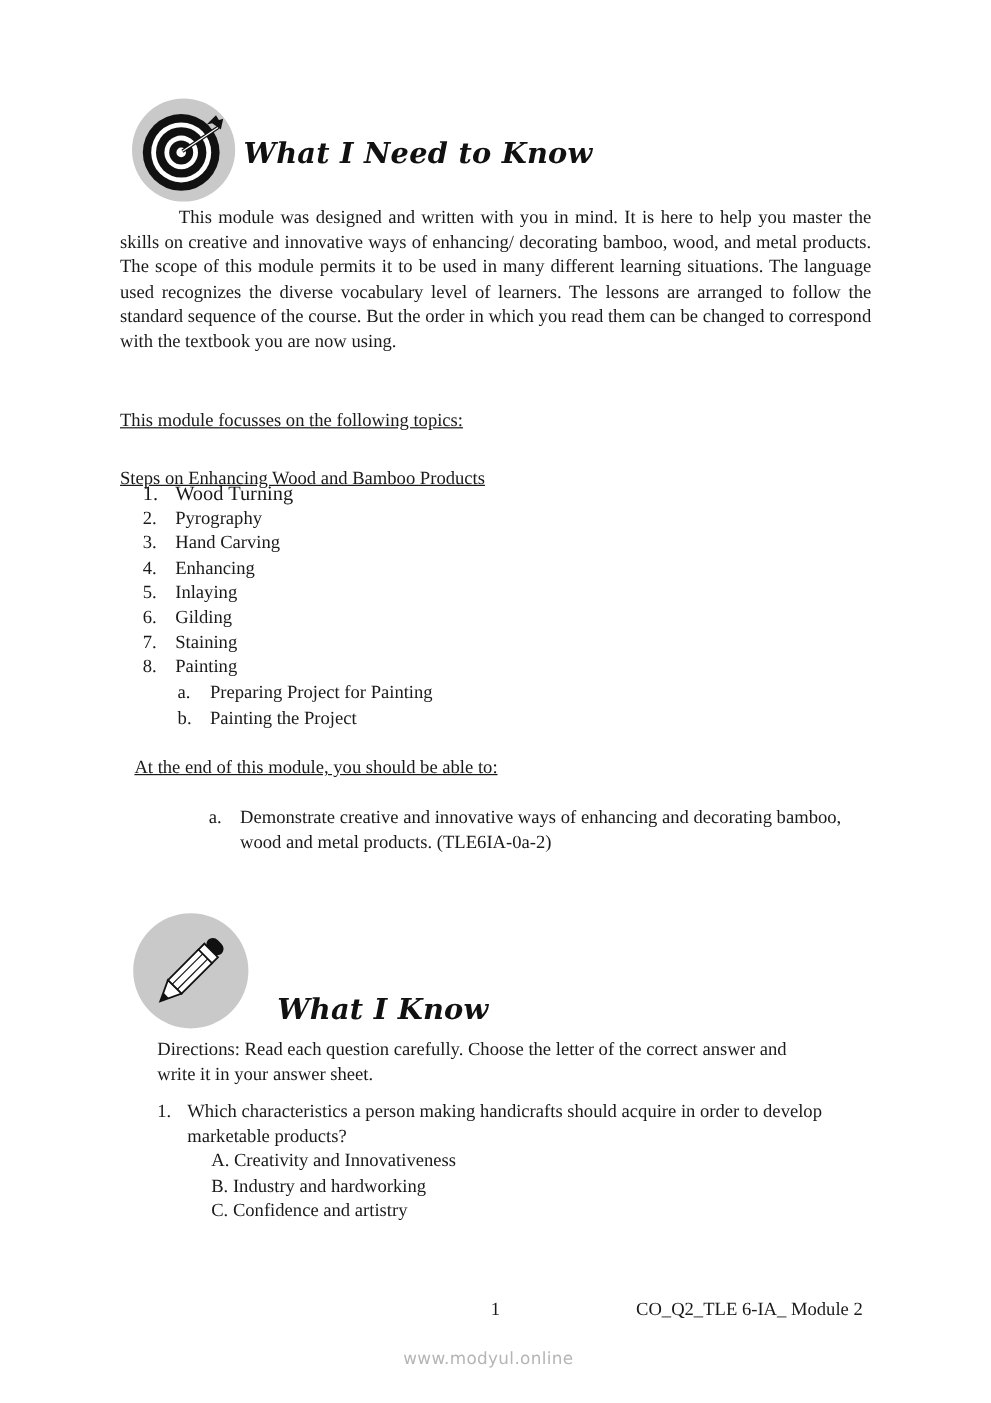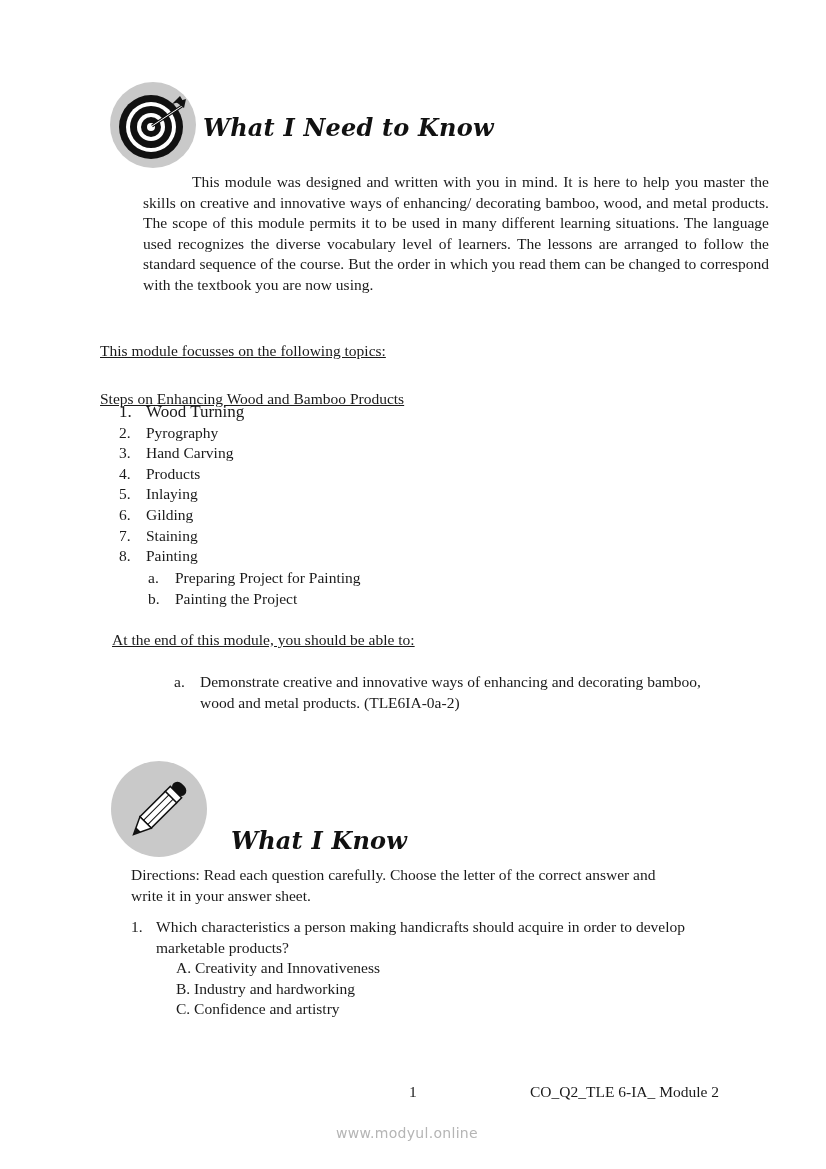--- a/index.html
+++ b/index.html
@@ -3,21 +3,21 @@
   <meta charset="utf-8">
   <style>
     html, body { margin: 0; padding: 0; background: #ffffff; }
     body { width: 826px; height: 1169px; position: relative; overflow: hidden; color: #1a1a1a;
            font-family: "Liberation Serif", "DejaVu Serif", serif; }
     .abs { position: absolute; }
     .sec-icon { position: absolute; border-radius: 50%; background: #c9c9c9; }
     .heading { position: absolute; font-family: "DejaVu Serif", serif; font-weight: bold; font-style: italic;
                font-size: 24px; color: #111; letter-spacing: 0.2px; }
     .para { position: absolute; left: 100px; width: 626px; font-size: 15.5px; line-height: 20.6px;
-            text-align: justify; margin-left: 43px; }
+            text-align: justify; }
     .para .indent { display: inline-block; width: 49px; }
     .line { position: absolute; font-size: 15.5px; white-space: nowrap; text-decoration: underline; }
     .num-list { position: absolute; left: 119px; font-size: 15.5px; line-height: 20.6px; }
     .num-list .row { display: flex; height: 20.6px; align-items: center; }
     .num-list .num { width: 27px; }
     .sub-list { position: absolute; left: 148px; font-size: 15.5px; line-height: 20.6px; }
     .sub-list .row { display: flex; height: 20.6px; align-items: center; }
     .sub-list .num { width: 27px; }
     .obj { position: absolute; left: 174px; width: 560px; font-size: 15.5px; line-height: 20.6px; display: flex; }
     .obj .num { width: 26px; flex-shrink: 0; }
@@ -62,21 +62,21 @@
   <div class="row">
       <span class="num">2.</span>
       <span>Pyrography</span>
     </div>
   <div class="row">
       <span class="num">3.</span>
       <span>Hand Carving</span>
     </div>
   <div class="row">
       <span class="num">4.</span>
-      <span>Products</span>
+      <span>Enhancing</span>
     </div>
   <div class="row">
       <span class="num">5.</span>
       <span>Inlaying</span>
     </div>
   <div class="row">
       <span class="num">6.</span>
       <span>Gilding</span>
     </div>
   <div class="row">

